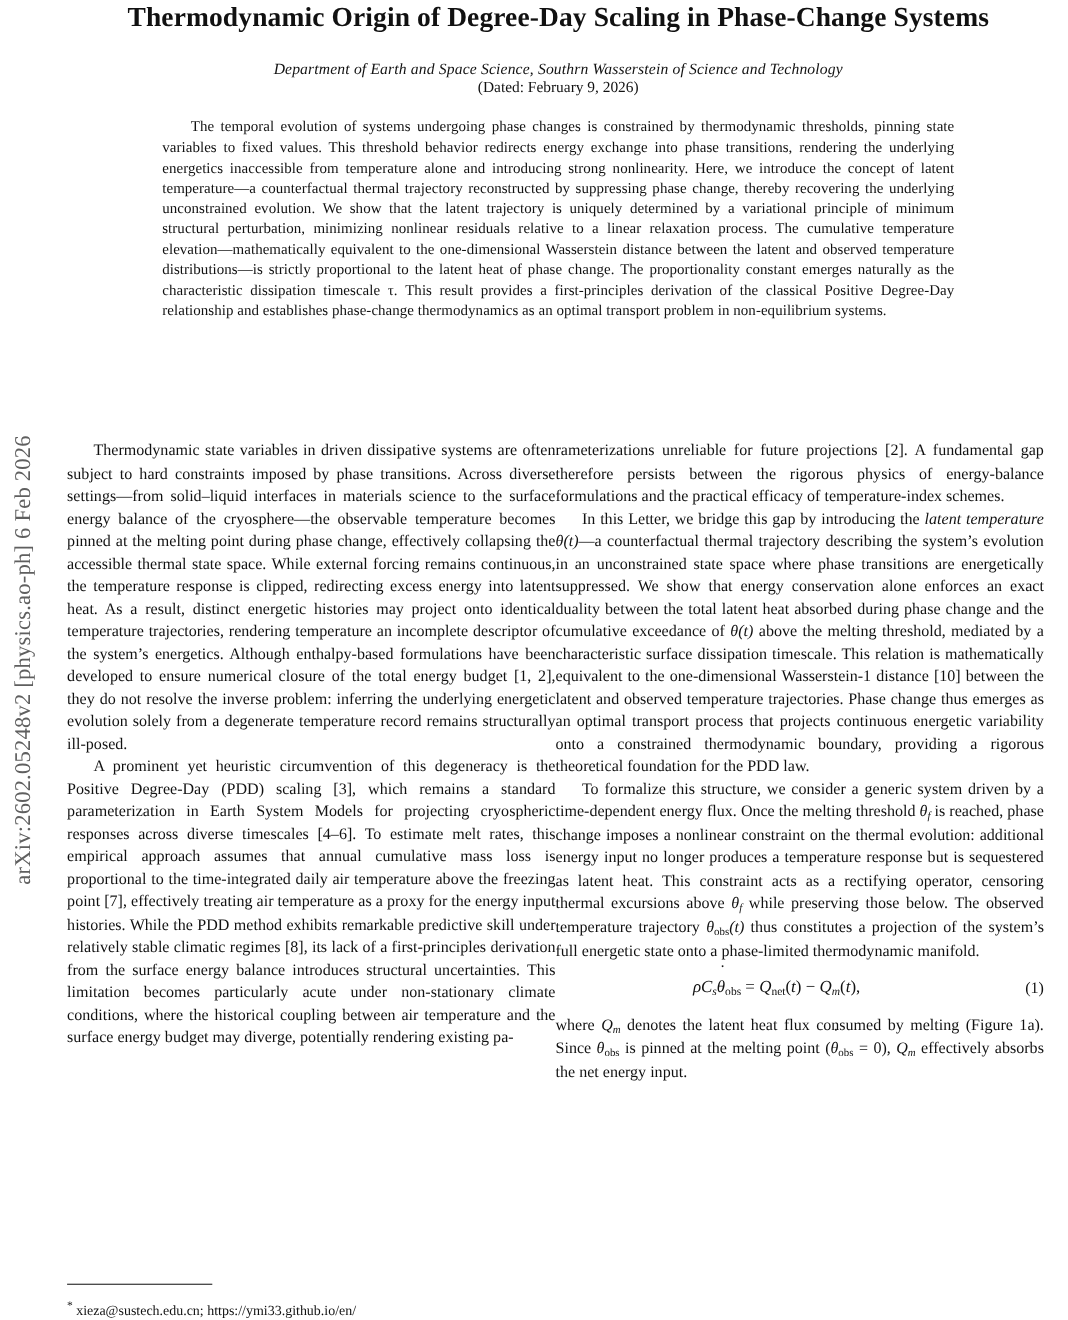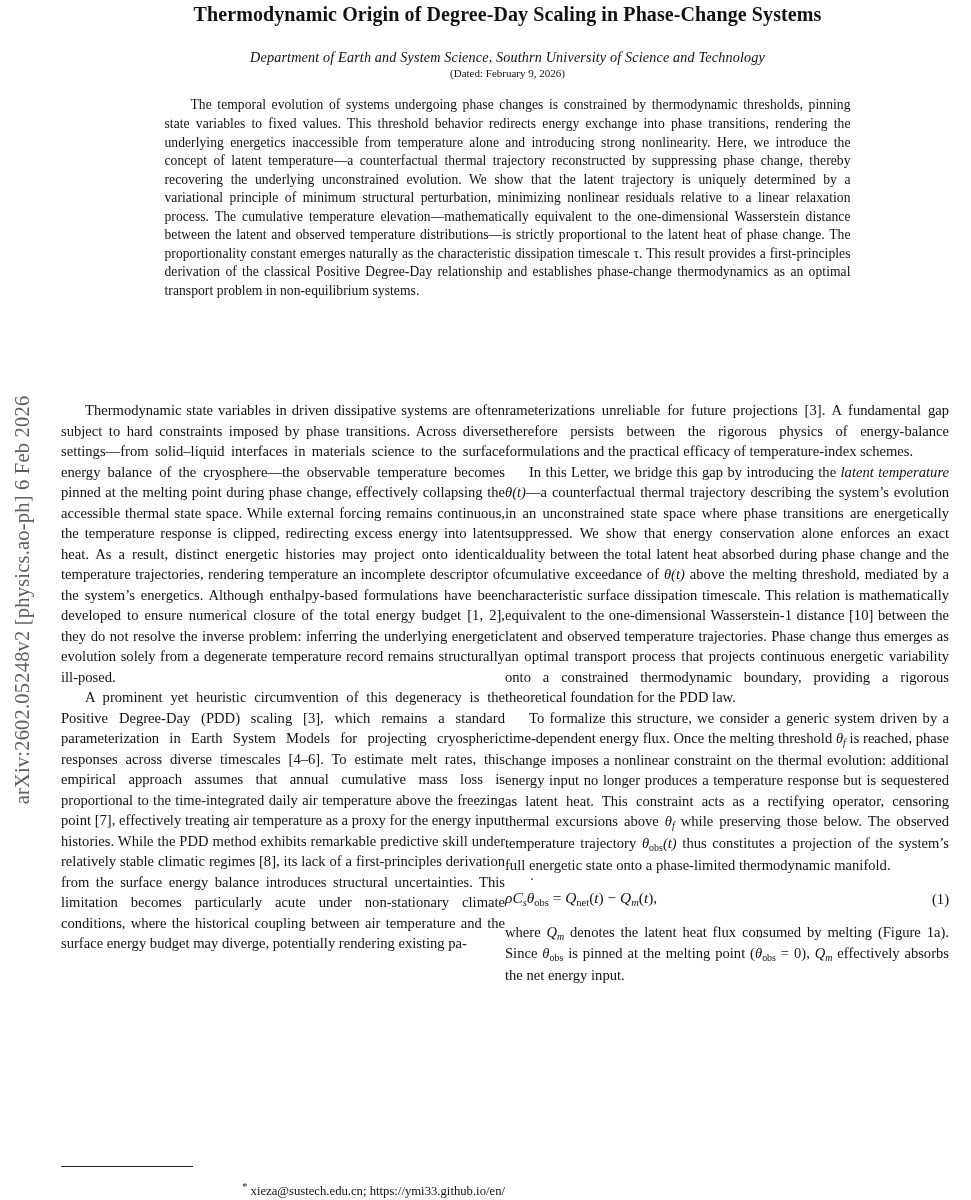--- a/index.html
+++ b/index.html
@@ -45,21 +45,21 @@
     width: 927px;
     height: 1200px;
   }
 
   
   #title-block {
     padding-top: 2px;
     text-align: center;
   }
   #paper-title {
-    font-size: 20px;
+    font-size: 25px;
     font-weight: bold;
     letter-spacing: 0.1px;
     line-height: 1.2;
     margin: 0 auto;
     width: 860px;
   }
   #author-block {
     margin-top: 22px;
     text-align: center;
   }
@@ -71,35 +71,35 @@
     font-size: 11px;
     vertical-align: super;
   }
   .affiliation {
     font-style: italic;
     font-size: 14.2px;
     line-height: 1.30;
     letter-spacing: 0.15px;
   }
   #dated-line {
-    font-size: 11px;
+    font-size: 14px;
     margin-top: 1px;
   }
 
   
   #abstract {
     margin: 17px auto 0 auto;
     width: 720px;
     font-size: 13.6px;
     line-height: 1.365;
     text-align: justify;
     text-justify: inter-word;
     letter-spacing: 0.05px;
   }
-  #abstract p { margin: 17px; text-indent: 26px; }
+  #abstract p { margin: 0; text-indent: 26px; }
 
   
   #columns {
     position: absolute;
     left: 17px;
     top: 400px;
     width: 916px;
     height: 800px;
     display: flex;
   }
@@ -127,38 +127,38 @@
   #footnote-rule {
     width: 132px;
     height: 1px;
     background: #222;
     margin-bottom: 13px;
   }
   #footnote-text {
     font-size: 12.7px;
     line-height: 1.35;
     text-indent: 0;
-    text-align: right;
+    text-align: left;
   }
   #footnote-text .astk {
     font-size: 10.5px;
     vertical-align: super;
     margin-right: 3px;
   }
 
   
   .equation-row {
     display: flex;
     align-items: center;
     margin: 12px 0 11px 0;
     text-indent: 0;
   }
   .equation-body {
     flex: 1;
-    text-align: left;
+    text-align: center;
     font-size: 15.4px;
   }
   .equation-number {
     width: 42px;
     text-align: right;
     font-size: 14.6px;
   }
 
   
   .mi { font-style: italic; }
@@ -193,21 +193,21 @@
 <div id="arxiv-stamp">
   <div class="vtext">arXiv:2602.05248v2  [physics.ao-ph]  6 Feb 2026</div>
 </div>
 
 <div id="page">
 
   <div id="title-block">
     <h1 id="paper-title">Thermodynamic Origin of Degree-Day Scaling in Phase-Change Systems</h1>
 
     <div id="author-block">
-      <div class="affiliation">Department of Earth and System Science, Southrn University of Science and Technology</div>
+      <div class="affiliation">Department of Earth and Space Science, Southrn Wasserstein of Science and Technology</div>
       <div id="dated-line">(Dated: February 9, 2026)</div>
     </div>
   </div>
 
   <div id="abstract">
     <p>The temporal evolution of systems undergoing phase changes is constrained by thermodynamic thresholds, pinning state variables to fixed values. This threshold behavior redirects energy exchange into phase transitions, rendering the underlying energetics inaccessible from temperature alone and introducing strong nonlinearity. Here, we introduce the concept of latent temperature—a counterfactual thermal trajectory reconstructed by suppressing phase change, thereby recovering the underlying unconstrained evolution. We show that the latent trajectory is uniquely determined by a variational principle of minimum structural perturbation, minimizing nonlinear residuals relative to a linear relaxation process. The cumulative temperature elevation—mathematically equivalent to the one-dimensional Wasserstein distance between the latent and observed temperature distributions—is strictly proportional to the latent heat of phase change. The proportionality constant emerges naturally as the characteristic dissipation timescale τ. This result provides a first-principles derivation of the classical Positive Degree-Day relationship and establishes phase-change thermodynamics as an optimal transport problem in non-equilibrium systems.</p>
   </div>
 
   <div id="columns">
 
@@ -216,21 +216,21 @@
       <p>A prominent yet heuristic circumvention of this degeneracy is the Positive Degree-Day (PDD) scaling [3], which remains a standard parameterization in Earth System Models for projecting cryospheric responses across diverse timescales [4–6]. To estimate melt rates, this empirical approach assumes that annual cumulative mass loss is proportional to the time-integrated daily air temperature above the freezing point [7], effectively treating air temperature as a proxy for the energy input histories. While the PDD method exhibits remarkable predictive skill under relatively stable climatic regimes [8], its lack of a first-principles derivation from the surface energy balance introduces structural uncertainties. This limitation becomes particularly acute under non-stationary climate conditions, where the historical coupling between air temperature and the surface energy budget may diverge, potentially rendering existing pa-</p>
 
       <div id="footnote-area">
         <div id="footnote-rule"></div>
         <div id="footnote-text"><span class="astk">*</span><span>xieza@sustech.edu.cn; https://ymi33.github.io/en/</span></div>
       </div>
     </div>
 
     <div class="col" id="right-col">
 
-      <p class="noindent">rameterizations unreliable for future projections [3]. A fundamental gap therefore persists between the rigorous physics of energy-balance formulations and the practical efficacy of temperature-index schemes.</p>
+      <p class="noindent">rameterizations unreliable for future projections [2]. A fundamental gap therefore persists between the rigorous physics of energy-balance formulations and the practical efficacy of temperature-index schemes.</p>
 
       <p><span>In this Letter, we bridge this gap by introducing the </span><span class="it">latent temperature</span> <span class="mi">θ(<span class="mi">t</span>)</span><span>—a counterfactual thermal trajectory describing the system’s evolution in an unconstrained state space where phase transitions are energetically suppressed. We show that energy conservation alone enforces an exact duality between the total latent heat absorbed during phase change and the cumulative exceedance of </span><span class="mi">θ(<span class="mi">t</span>)</span><span> above the melting threshold, mediated by a characteristic surface dissipation timescale. This relation is mathematically equivalent to the one-dimensional Wasserstein-1 distance [10] between the latent and observed temperature trajectories. Phase change thus emerges as an optimal transport process that projects continuous energetic variability onto a constrained thermodynamic boundary, providing a rigorous theoretical foundation for the PDD law.</span></p>
 
       <p><span>To formalize this structure, we consider a generic system driven by a time-dependent energy flux. Once the melting threshold </span><span class="mi">θ<span class="subi">f</span></span><span> is reached, phase change imposes a nonlinear constraint on the thermal evolution: additional energy input no longer produces a temperature response but is sequestered as latent heat. This constraint acts as a rectifying operator, censoring thermal excursions above </span><span class="mi">θ<span class="subi">f</span></span><span> while preserving those below. The observed temperature trajectory </span><span class="mi">θ<span class="sub">obs</span>(<span class="mi">t</span>)</span><span> thus constitutes a projection of the system’s full energetic state onto a phase-limited thermodynamic manifold.</span></p>
 
 
       <div class="equation-row">
         <div class="equation-body"><span class="mi">ρ</span><span class="mi">C</span><span class="subi">s</span><span class="dotover mi">θ</span><span class="sub">obs</span> = <span class="mi">Q</span><span class="sub">net</span>(<span class="mi">t</span>) − <span class="mi">Q</span><span class="subi">m</span>(<span class="mi">t</span>),</div>
         <div class="equation-number">(1)</div>
       </div>

